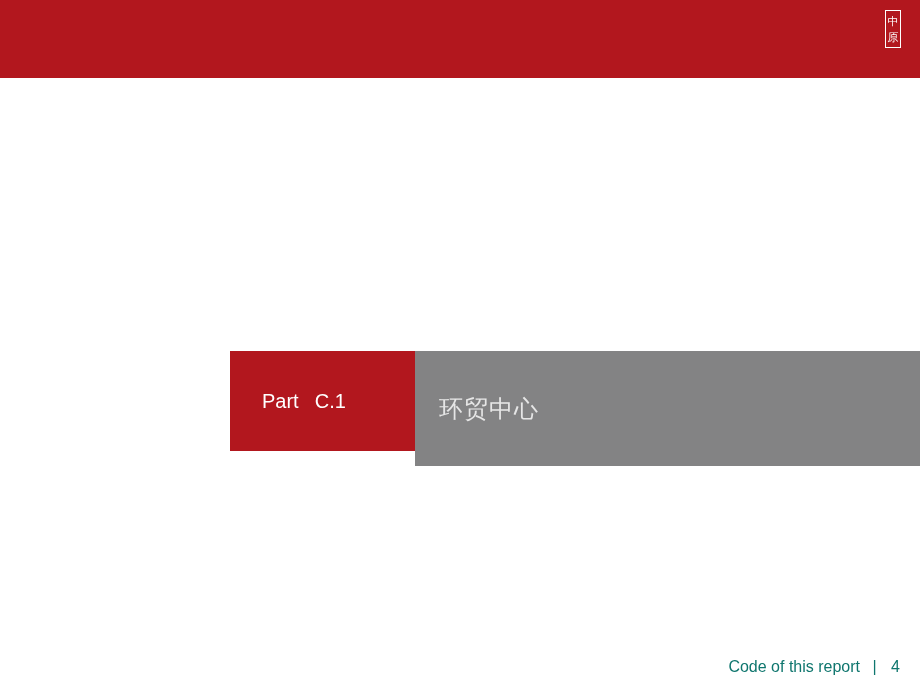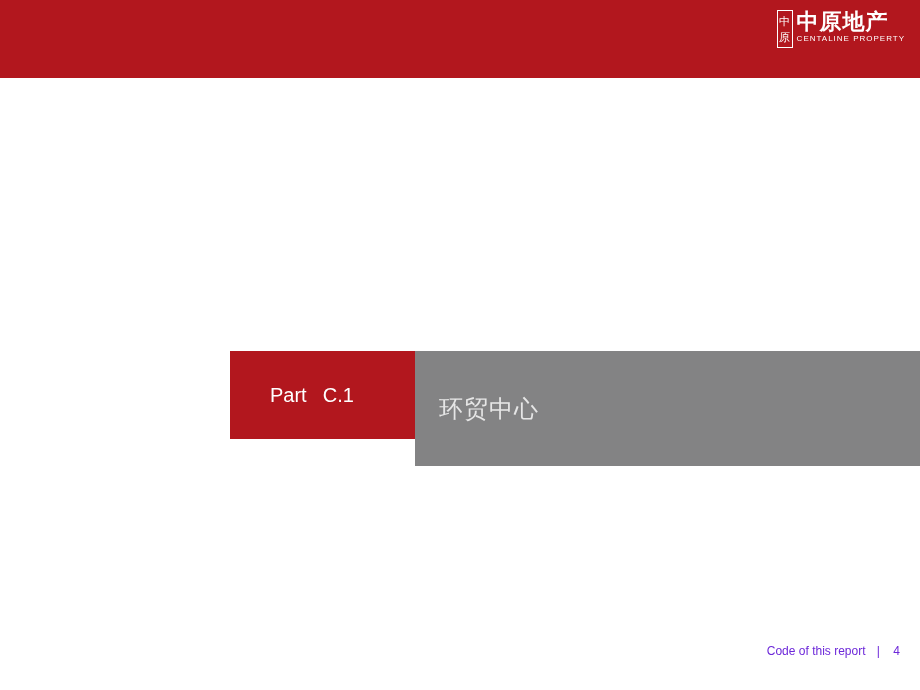--- a/index.html
+++ b/index.html
@@ -41,65 +41,61 @@
     }
     .logo-seal-char { font-size: 11px; line-height: 16px; }
     .logo-text { display: flex; flex-direction: column; }
     .logo-cn { font-size: 22px; font-weight: bold; letter-spacing: 1px; line-height: 24px; }
     .logo-en { font-size: 8px; letter-spacing: 1px; line-height: 10px; white-space: nowrap; }
     .part-label-block {
       position: absolute;
       top: 351px;
       left: 230px;
       width: 185px;
-      height: 88px;
+      height: 100px;
       background: #b2171e;
       color: #ffffff;
       display: flex;
       align-items: center;
-      padding-left: 40px;
+      padding-left: 32px;
     }
     .part-label-text { font-size: 20px; font-weight: normal; }
     .part-label-part { margin-right: 16px; }
     .part-title-block {
       position: absolute;
       top: 351px;
       left: 415px;
       width: 505px;
       height: 115px;
       background: #838384;
       color: #e6e6e6;
       display: flex;
       align-items: center;
       padding-left: 24px;
       font-family: "SimSun", serif;
       font-size: 24px;
       letter-spacing: 1px;
     }
     .footer {
       position: absolute;
-      bottom: 32px;
+      bottom: 14px;
       right: 20px;
-      font-size: 12px;
-      color: #6d28d9;
+      font-size: 16px;
+      color: #0f766e;
       font-family: Arial, sans-serif;
     }
     .footer-sep::before { content: "|"; margin: 0 10px 0 8px; }
   </style>
 </head>
 <body>
 
 <div class="header-bar">
   <div class="company-logo">
     <div class="logo-seal">
       <span class="logo-seal-char">中原</span>
-    </div>
-    <div class="logo-text">
-      <span class="logo-cn">中原地产</span>
-      <span class="logo-en">CENTALINE PROPERTY</span>
     </div>
   </div>
 </div>
 
 <div class="part-label-block">
   <span class="part-label-text">
     <span class="part-label-part">Part</span><span>C.1</span>
   </span>
 </div>
 

